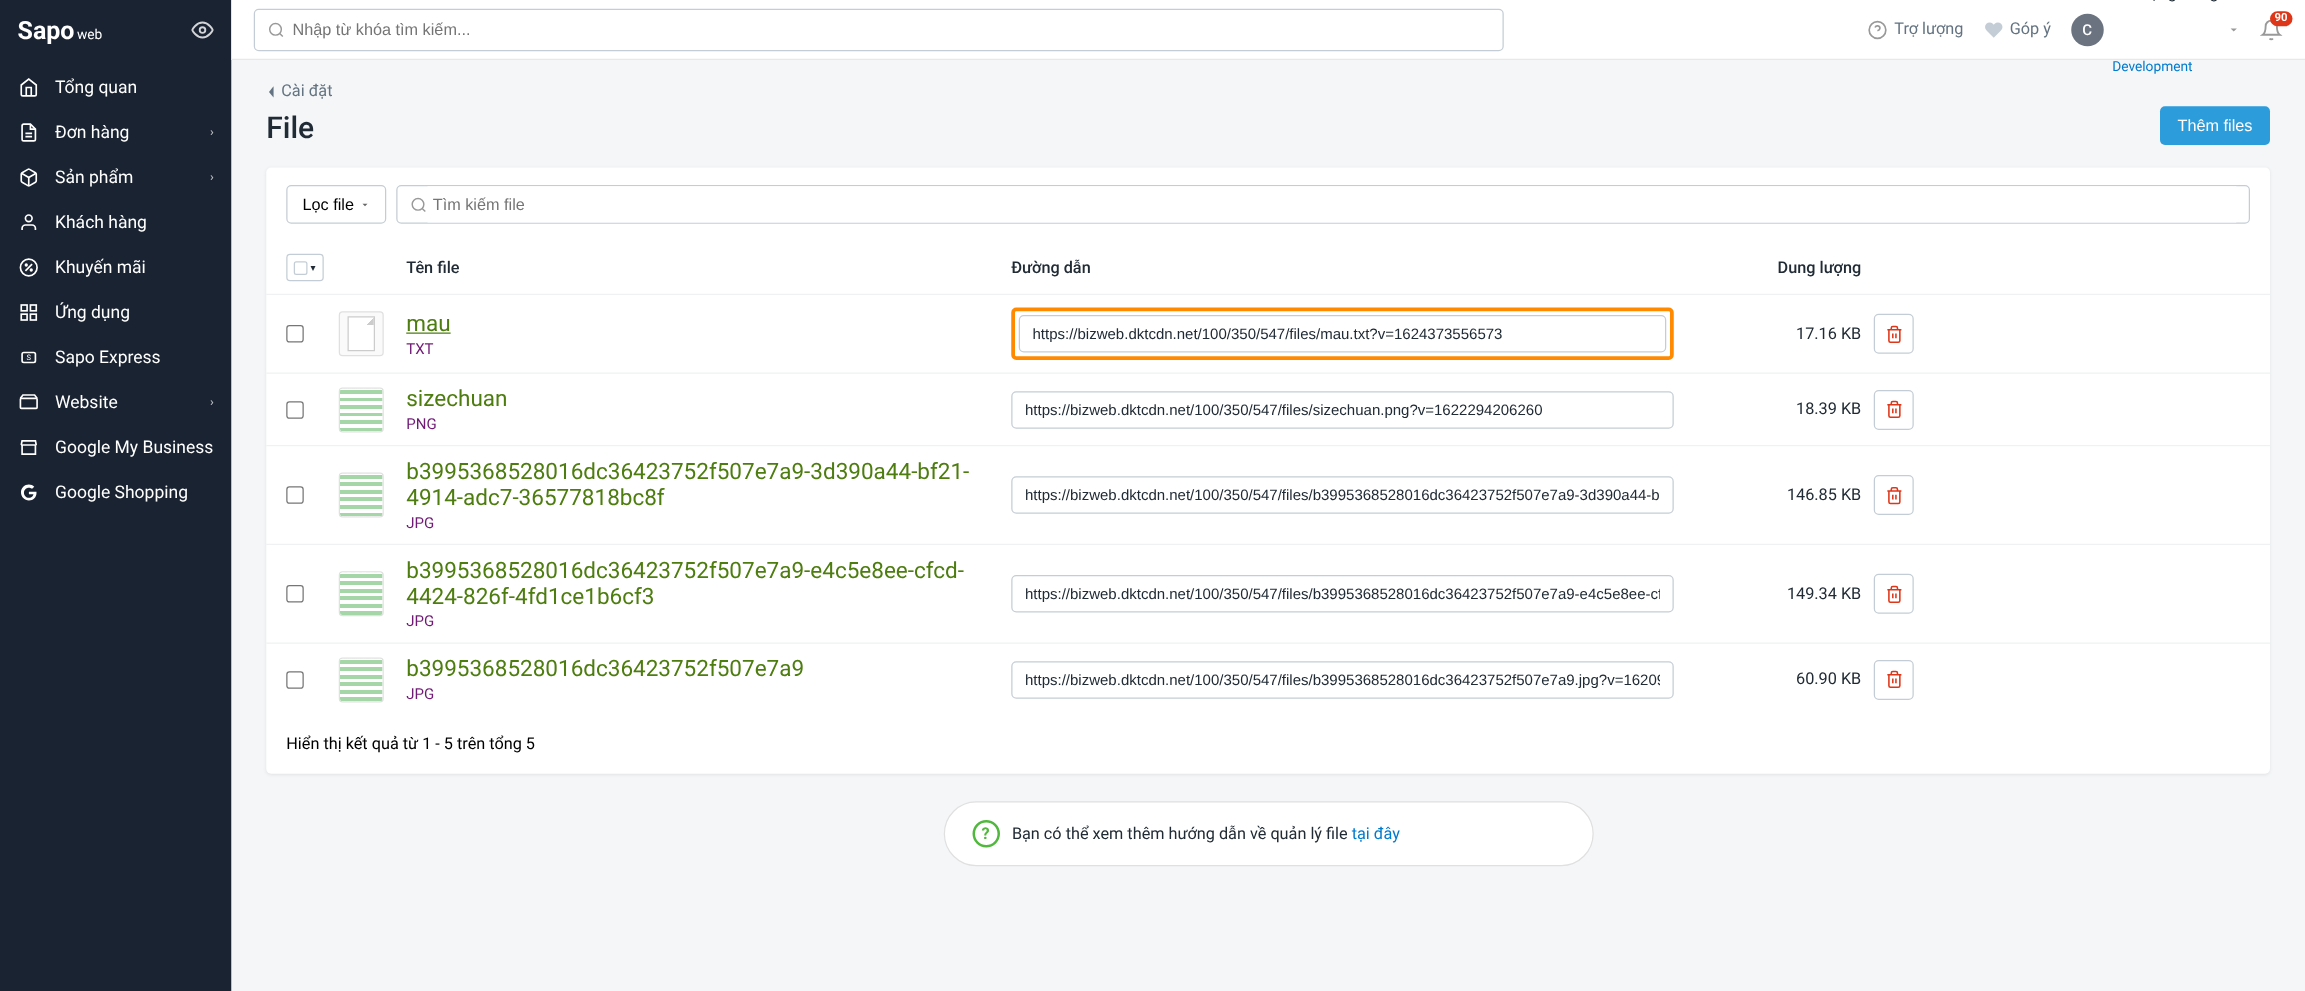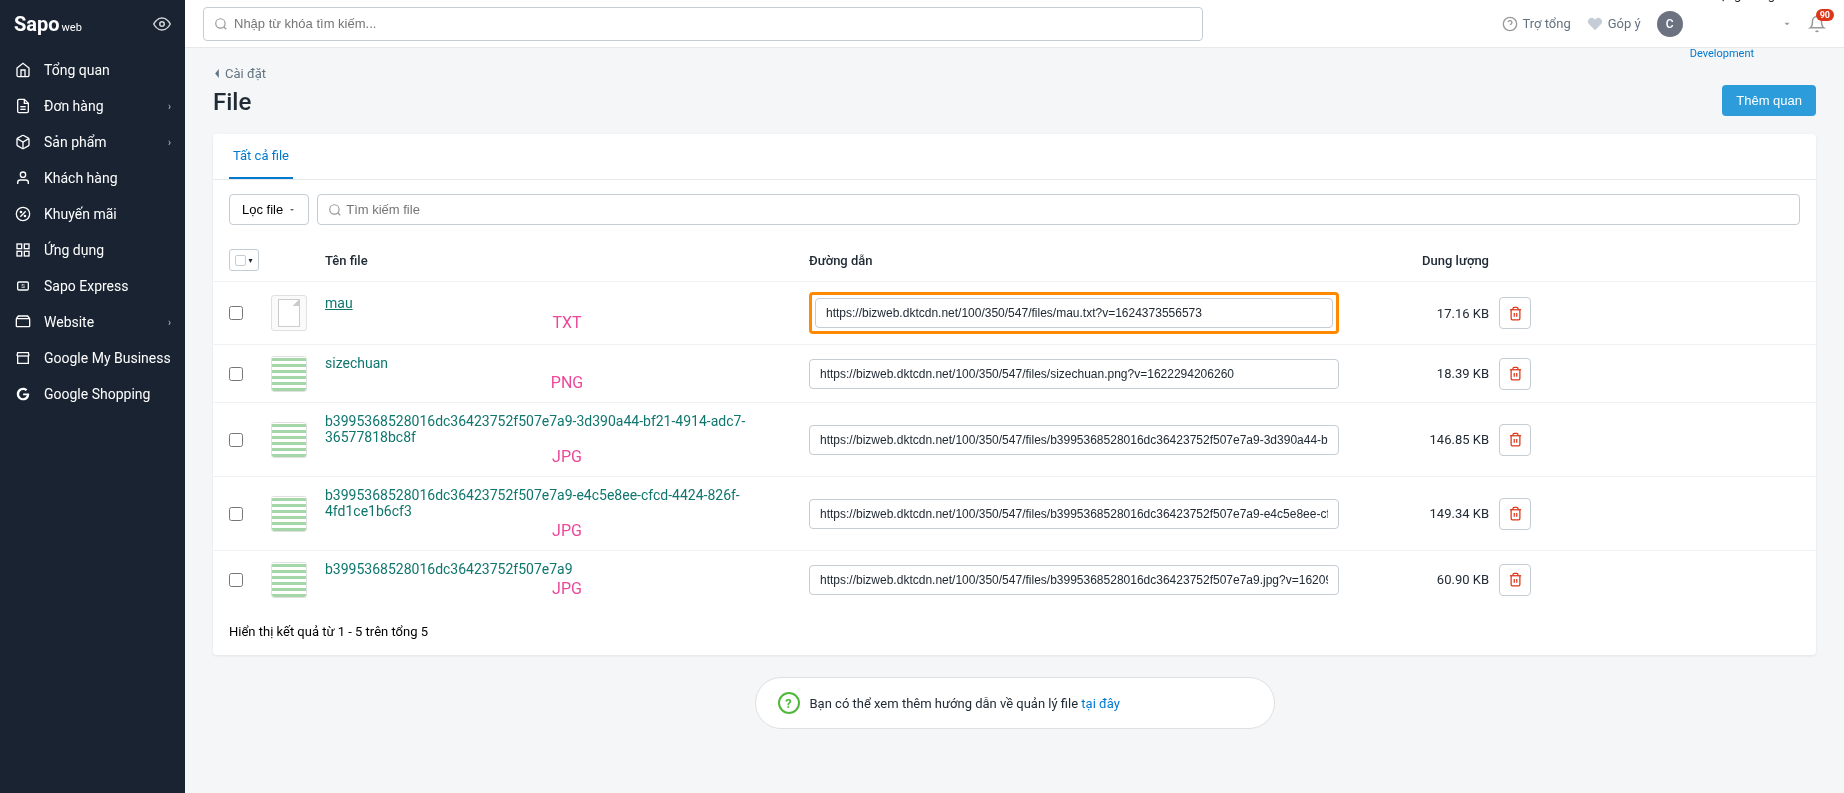--- a/index.html
+++ b/index.html
@@ -59,23 +59,23 @@
 .col-del { width: 40px; }
 .checkbox-dd { width: 30px; height: 22px; border: 1px solid #c4cdd5; border-radius: 3px; display: flex; align-items: center; justify-content: center; gap: 2px; font-size: 8px; cursor: pointer; }
 .checkbox-dd .box { width: 11px; height: 11px; border: 1px solid #c4cdd5; border-radius: 2px; }
 
 .row { display: flex; align-items: center; padding: 10px 16px; border-top: 1px solid #f0f1f2; }
 .row input[type=checkbox] { width: 14px; height: 14px; cursor: pointer; }
 .thumb { width: 36px; height: 36px; border: 1px solid #e0e0e0; border-radius: 3px; display: flex; align-items: center; justify-content: center; background: #fafafa; font-size: 9px; color: #999; overflow: hidden; }
 .thumb-txt { width: 22px; height: 28px; border: 1px solid #ccc; position: relative; background: #fff; }
 .thumb-txt::after { content:''; position:absolute; top:0; right:0; width:6px; height:6px; background:linear-gradient(135deg, transparent 50%, #ccc 50%); }
 .thumb-img { width: 100%; height: 100%; background: repeating-linear-gradient(0deg, #a5d6a7 0 3px, #fff 3px 6px), repeating-linear-gradient(90deg, #fff 0 3px, transparent 3px 6px); }
-.file-name { color: #0f766e; font-size: 14px; cursor: pointer; }
+.file-name { color: #4d7c0f; font-size: 18px; cursor: pointer; }
 .file-name.underline { text-decoration: underline; }
-.file-type { color: #ec4899; font-size: 16px; margin-top: 2px; text-align: center; }
+.file-type { color: #701a75; font-size: 12px; margin-top: 2px; }
 .url-input { width: 100%; padding: 7px 10px; border: 1px solid #c4cdd5; border-radius: 4px; font-size: 12px; color: #212b35; background: #fff; }
 .row.highlight .col-url { padding: 3px; border: 3px solid #ff8a00; border-radius: 4px; }
 .del-btn { width: 32px; height: 32px; border: 1px solid #c4cdd5; border-radius: 4px; background: #fff; display: flex; align-items: center; justify-content: center; cursor: pointer; color: #de3618; }
 
 .results-text { padding: 16px; font-size: 13px; color: #000000; }
 
 .hint-banner { margin: 22px auto 0; max-width: 520px; border: 1px solid #e0e0e0; border-radius: 30px; padding: 14px 22px; display: flex; align-items: center; gap: 10px; background: #fff; font-size: 13px; color: #212b35; }
 .hint-link { color: #007ace; cursor: pointer; }
 .hint-icon { width: 22px; height: 22px; border: 2px solid #50b83c; color: #50b83c; border-radius: 50%; display: flex; align-items: center; justify-content: center; font-weight: bold; font-size: 13px; flex-shrink: 0; }
 
@@ -220,21 +220,21 @@
           </svg>
         <input type="text" placeholder="Nhập từ khóa tìm kiếm..." style="">
       </div>
       <div class="topbar-right">
         <div class="topbar-item">
           <svg width="16" height="16" viewBox="0 0 24 24" fill="none" stroke="#999" stroke-width="2">
               <circle cx="12" cy="12" r="10"></circle>
               <path d="M9.09 9a3 3 0 0 1 5.83 1c0 2-3 3-3 3"></path>
               <line x1="12" y1="17" x2="12.01" y2="17"></line>
             </svg>
-          <span>Trợ tổng</span>
+          <span>Trợ lượng</span>
         </div>
         <div class="topbar-item">
           <svg width="16" height="16" viewBox="0 0 24 24" fill="#c4cdd5">
               <path d="M20.84 4.61a5.5 5.5 0 0 0-7.78 0L12 5.67l-1.06-1.06a5.5 5.5 0 0 0-7.78 7.78l1.06 1.06L12 21.23l7.78-7.78 1.06-1.06a5.5 5.5 0 0 0 0-7.78z"></path>
             </svg>
           <span>Góp ý</span>
         </div>
         <div class="user-block">
           <div class="avatar">C</div>
           <div class="user-texts">
@@ -257,27 +257,24 @@
 
     <div class="content">
       <div class="breadcrumb">
         <svg width="8" height="11" viewBox="0 0 8 12" fill="#637381">
             <path d="M6 1L2 6l4 5z"></path>
           </svg>
         <span>Cài đặt</span>
       </div>
       <div class="page-header">
         <h1 class="page-title">File</h1>
-        <button class="btn-primary">Thêm quan</button>
+        <button class="btn-primary">Thêm files</button>
       </div>
 
       <div class="card">
-        <div class="tabs">
-          <div class="tab active">Tất cả file</div>
-        </div>
         <div class="filter-bar">
           <button class="filter-btn">
             <span>Lọc file</span>
             <svg width="8" height="8" viewBox="0 0 16 16" fill="#666">
                 <path d="M4 6l4 4 4-4z"></path>
               </svg>
           </button>
           <div class="filter-search">
             <svg width="14" height="14" viewBox="0 0 24 24" fill="none" stroke="#999" stroke-width="2">
                 <circle cx="11" cy="11" r="8"></circle>

